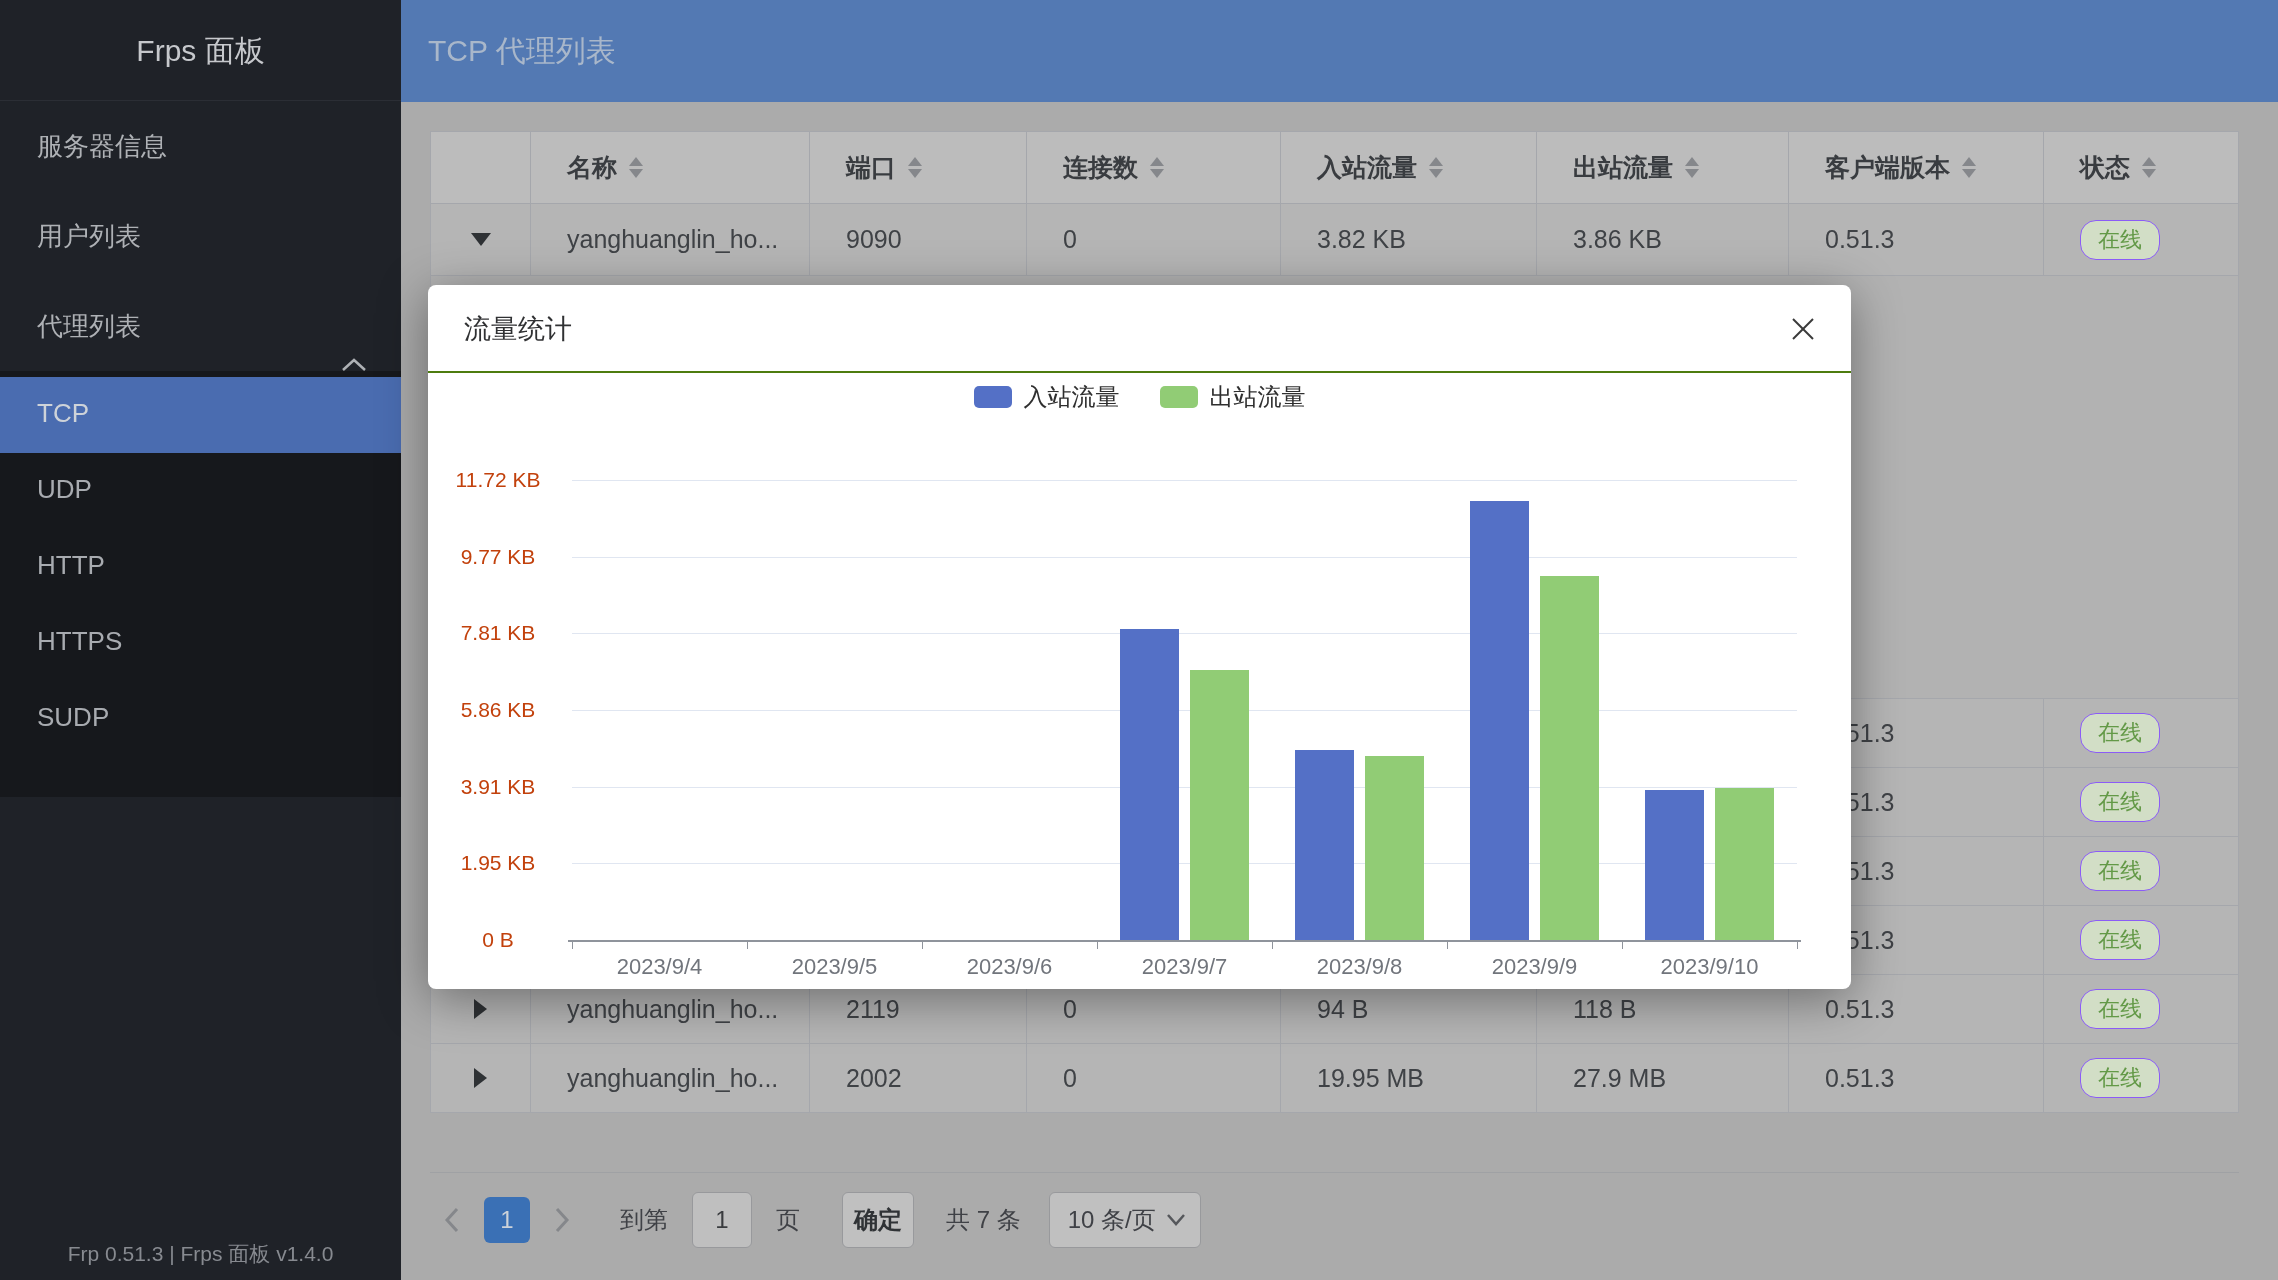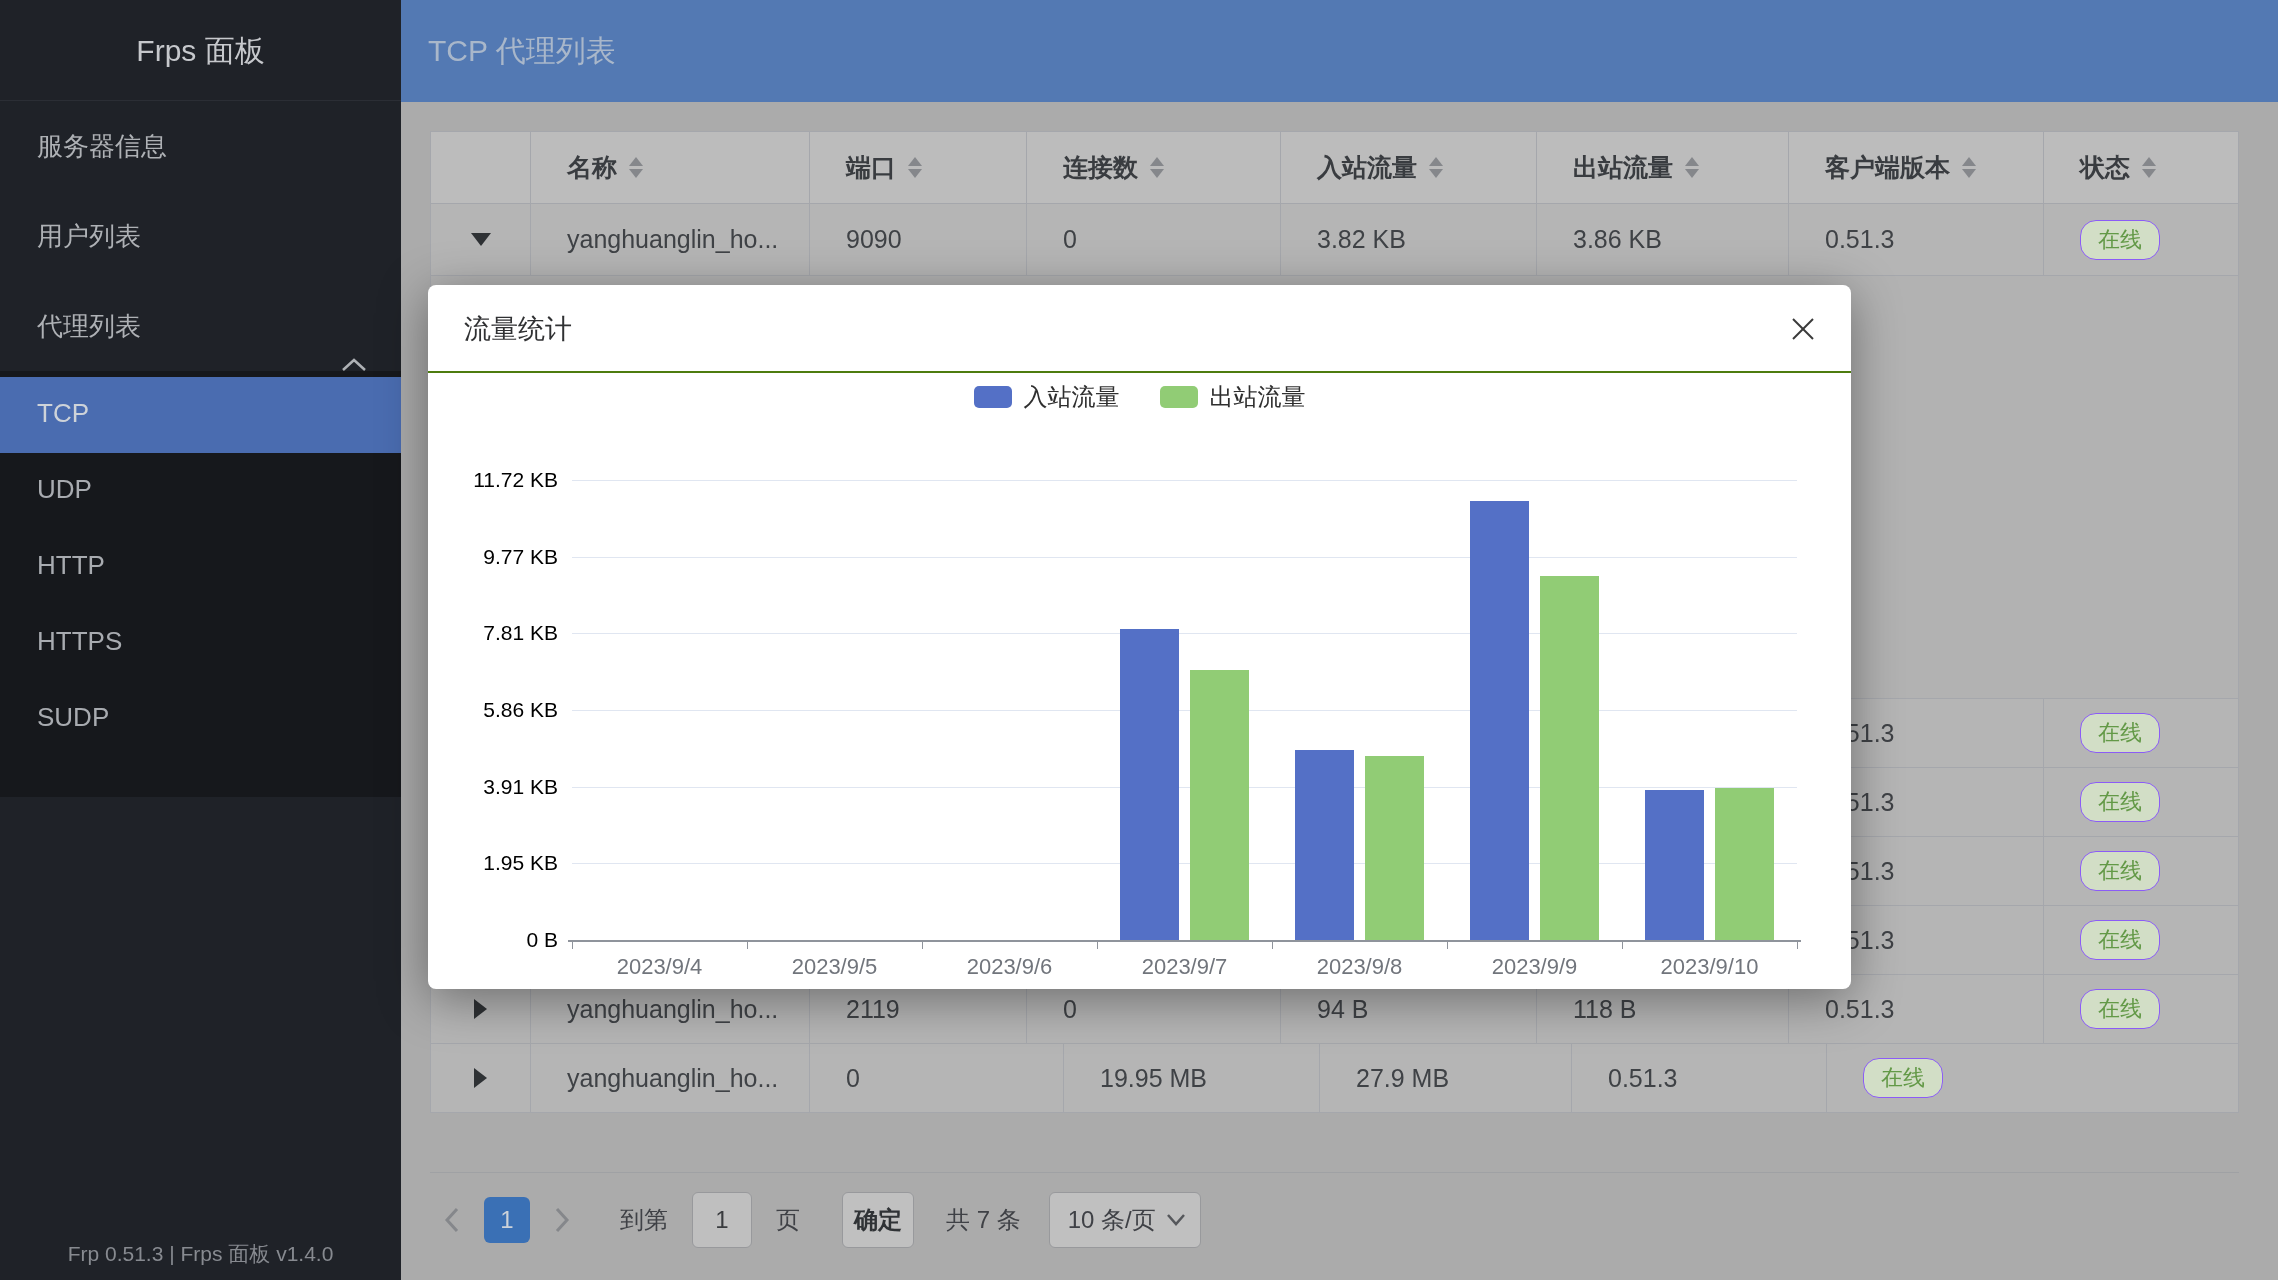--- a/index.html
+++ b/index.html
@@ -56,21 +56,21 @@
   .modal-title{position:absolute;left:36px;top:0;height:88px;line-height:88px;font-size:27px;color:#303133;}
   .modal-close{position:absolute;right:30px;top:26px;width:36px;height:36px;display:flex;align-items:center;justify-content:center;cursor:pointer;}
   .legend{position:absolute;left:0;top:96px;width:100%;display:flex;justify-content:center;align-items:center;gap:40px;}
   .legend-entry{display:flex;align-items:center;gap:12px;cursor:pointer;}
   .legend-swatch{width:38px;height:22px;border-radius:5px;}
   .legend-label{font-size:24px;color:#2f2f2f;}
   .chart{position:absolute;left:0;top:0;width:100%;height:100%;}
   .gridline{position:absolute;height:1px;background:#e0e6f1;}
   .axis-x{position:absolute;height:2px;background:#8f949c;}
   .tick{position:absolute;width:1px;height:9px;background:#8f949c;}
-  .ylab{position:absolute;width:120px;text-align:right;font-size:21px;color:#000000;line-height:30px;}
+  .ylab{position:absolute;width:120px;text-align:center;font-size:21px;color:#c2410c;line-height:30px;}
   .xlab{position:absolute;width:175px;text-align:center;font-size:22px;color:#71757c;line-height:30px;}
   .bar{position:absolute;width:59px;}
 </style>
 </head>
 <body>
 
 <div class="screen">
 
   <aside class="sidebar">
     <div class="sidebar-title">Frps 面板</div>
@@ -314,20 +314,23 @@
           <div class="t-cell" style="flex-basis: 196px;">
             <div class="badge">在线</div>
           </div>
         </div>
         <div class="t-row body-row">
           <div class="t-cell center" style="flex-basis: 100px;">
             <div class="tri-right"></div>
           </div>
           <div class="t-cell" style="flex-basis: 279px;">
             <div class="span">yanghuanglin_ho...</div>
+          </div>
+          <div class="t-cell" style="flex-basis: 217px;">
+            <div class="span">2002</div>
           </div>
           <div class="t-cell" style="flex-basis: 254px;">
             <div class="span">0</div>
           </div>
           <div class="t-cell" style="flex-basis: 256px;">
             <div class="span">19.95 MB</div>
           </div>
           <div class="t-cell" style="flex-basis: 252px;">
             <div class="span">27.9 MB</div>
           </div>

